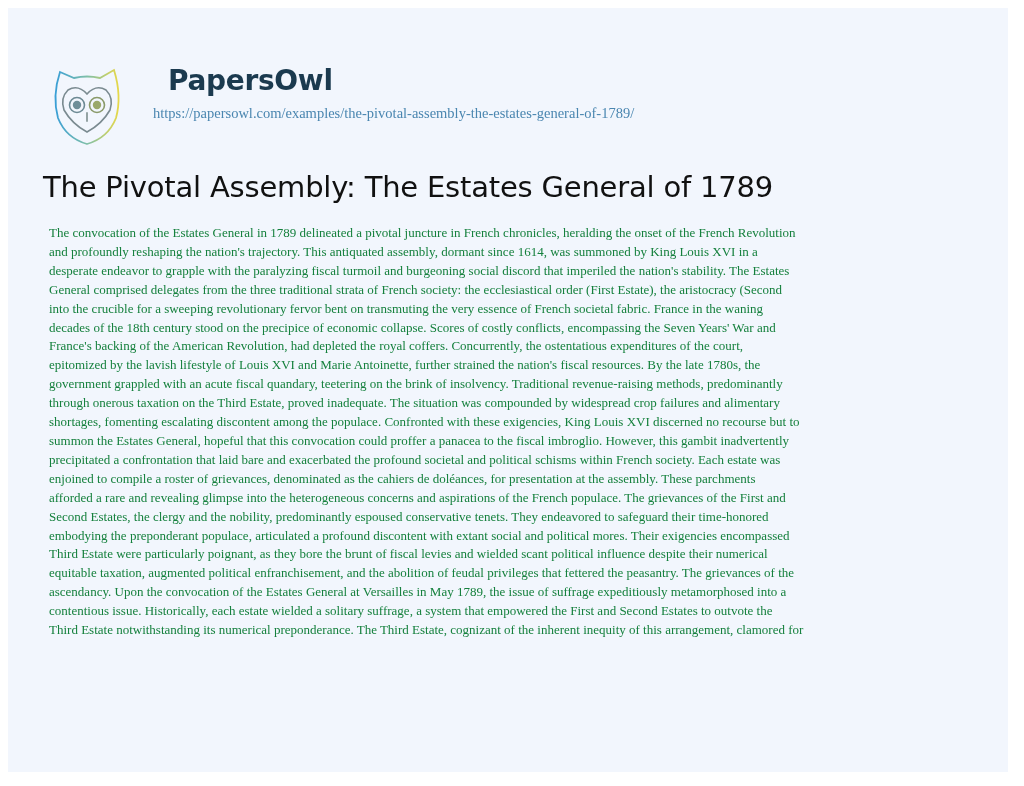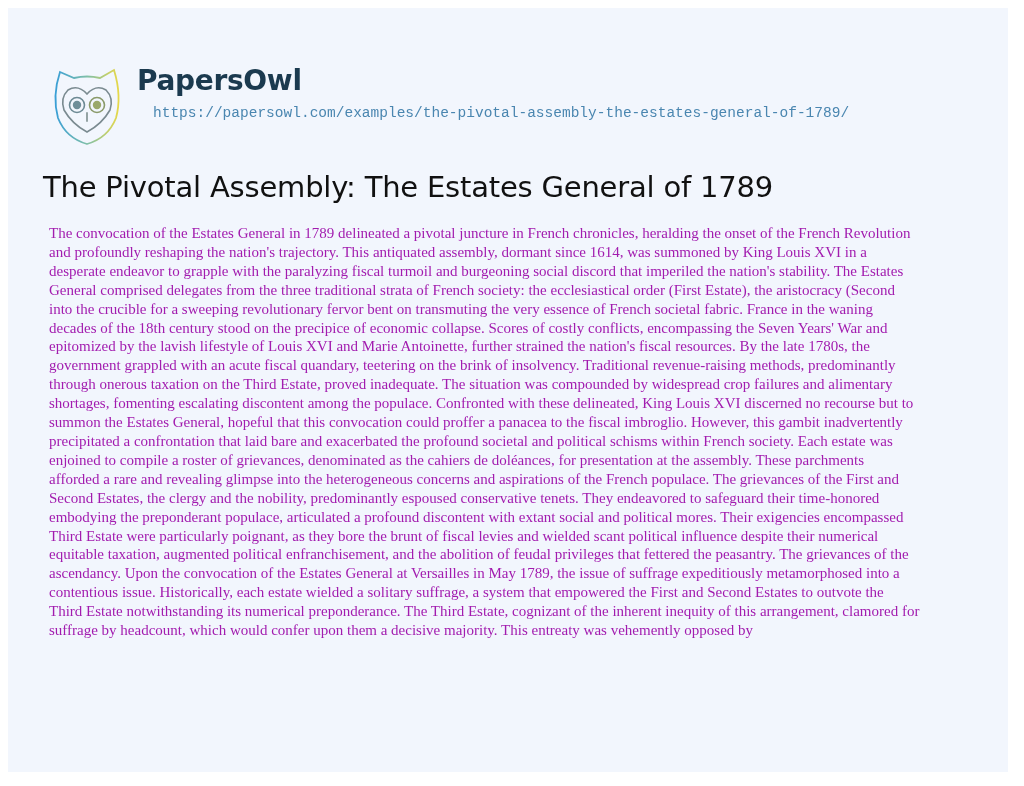--- a/index.html
+++ b/index.html
@@ -23,34 +23,34 @@
     }
     .logo-icon {
       position: absolute;
       left: 50px;
       top: 66px;
       width: 74px;
       height: 80px;
     }
     .brand-name {
       position: absolute;
-      left: 137px;
+      left: 168px;
       top: 64px;
       font-family: "DejaVu Sans", sans-serif;
       font-weight: bold;
       font-size: 28px;
       color: #1b3a4f;
       letter-spacing: -0.3px;
       margin: 0;
     }
     .brand-url {
       position: absolute;
       left: 153px;
       top: 105px;
-      font-family: Liberation Mono, monospace;
+      font-family: Liberation Serif, serif;
       font-size: 14.5px;
       color: #4a86b0;
       text-decoration: none;
     }
     .page-title {
       position: absolute;
       left: 43px;
       top: 170px;
       margin: 0;
       font-family: "DejaVu Sans", sans-serif;
@@ -59,23 +59,23 @@
       color: #111111;
       letter-spacing: -0.2px;
       white-space: nowrap;
     }
     .body-text {
       position: absolute;
       left: 49px;
       top: 224px;
       width: 940px;
       font-family: "Liberation Serif", serif;
-      font-size: 15px;
+      font-size: 13px;
       line-height: 18.9px;
-      color: #a21caf;
+      color: #15803d;
     }
     .body-text .line {
       display: block;
       white-space: nowrap;
     }
   </style>
 </head>
 <body>
 
 <div class="panel"></div>
@@ -102,29 +102,29 @@
 
 <h1 class="page-title">The Pivotal Assembly: The Estates General of 1789</h1>
 
 <div class="body-text">
   <span class="line">The convocation of the Estates General in 1789 delineated a pivotal juncture in French chronicles, heralding the onset of the French Revolution</span>
   <span class="line">and profoundly reshaping the nation's trajectory. This antiquated assembly, dormant since 1614, was summoned by King Louis XVI in a</span>
   <span class="line">desperate endeavor to grapple with the paralyzing fiscal turmoil and burgeoning social discord that imperiled the nation's stability. The Estates</span>
   <span class="line">General comprised delegates from the three traditional strata of French society: the ecclesiastical order (First Estate), the aristocracy (Second</span>
   <span class="line">into the crucible for a sweeping revolutionary fervor bent on transmuting the very essence of French societal fabric. France in the waning</span>
   <span class="line">decades of the 18th century stood on the precipice of economic collapse. Scores of costly conflicts, encompassing the Seven Years' War and</span>
+  <span class="line">France's backing of the American Revolution, had depleted the royal coffers. Concurrently, the ostentatious expenditures of the court,</span>
   <span class="line">epitomized by the lavish lifestyle of Louis XVI and Marie Antoinette, further strained the nation's fiscal resources. By the late 1780s, the</span>
   <span class="line">government grappled with an acute fiscal quandary, teetering on the brink of insolvency. Traditional revenue-raising methods, predominantly</span>
   <span class="line">through onerous taxation on the Third Estate, proved inadequate. The situation was compounded by widespread crop failures and alimentary</span>
-  <span class="line">shortages, fomenting escalating discontent among the populace. Confronted with these delineated, King Louis XVI discerned no recourse but to</span>
+  <span class="line">shortages, fomenting escalating discontent among the populace. Confronted with these exigencies, King Louis XVI discerned no recourse but to</span>
   <span class="line">summon the Estates General, hopeful that this convocation could proffer a panacea to the fiscal imbroglio. However, this gambit inadvertently</span>
   <span class="line">precipitated a confrontation that laid bare and exacerbated the profound societal and political schisms within French society. Each estate was</span>
   <span class="line">enjoined to compile a roster of grievances, denominated as the cahiers de doléances, for presentation at the assembly. These parchments</span>
   <span class="line">afforded a rare and revealing glimpse into the heterogeneous concerns and aspirations of the French populace. The grievances of the First and</span>
   <span class="line">Second Estates, the clergy and the nobility, predominantly espoused conservative tenets. They endeavored to safeguard their time-honored</span>
   <span class="line">embodying the preponderant populace, articulated a profound discontent with extant social and political mores. Their exigencies encompassed</span>
   <span class="line">Third Estate were particularly poignant, as they bore the brunt of fiscal levies and wielded scant political influence despite their numerical</span>
   <span class="line">equitable taxation, augmented political enfranchisement, and the abolition of feudal privileges that fettered the peasantry. The grievances of the</span>
   <span class="line">ascendancy. Upon the convocation of the Estates General at Versailles in May 1789, the issue of suffrage expeditiously metamorphosed into a</span>
   <span class="line">contentious issue. Historically, each estate wielded a solitary suffrage, a system that empowered the First and Second Estates to outvote the</span>
   <span class="line">Third Estate notwithstanding its numerical preponderance. The Third Estate, cognizant of the inherent inequity of this arrangement, clamored for</span>
-  <span class="line">suffrage by headcount, which would confer upon them a decisive majority. This entreaty was vehemently opposed by</span>
 </div>
 
 </body></html>

